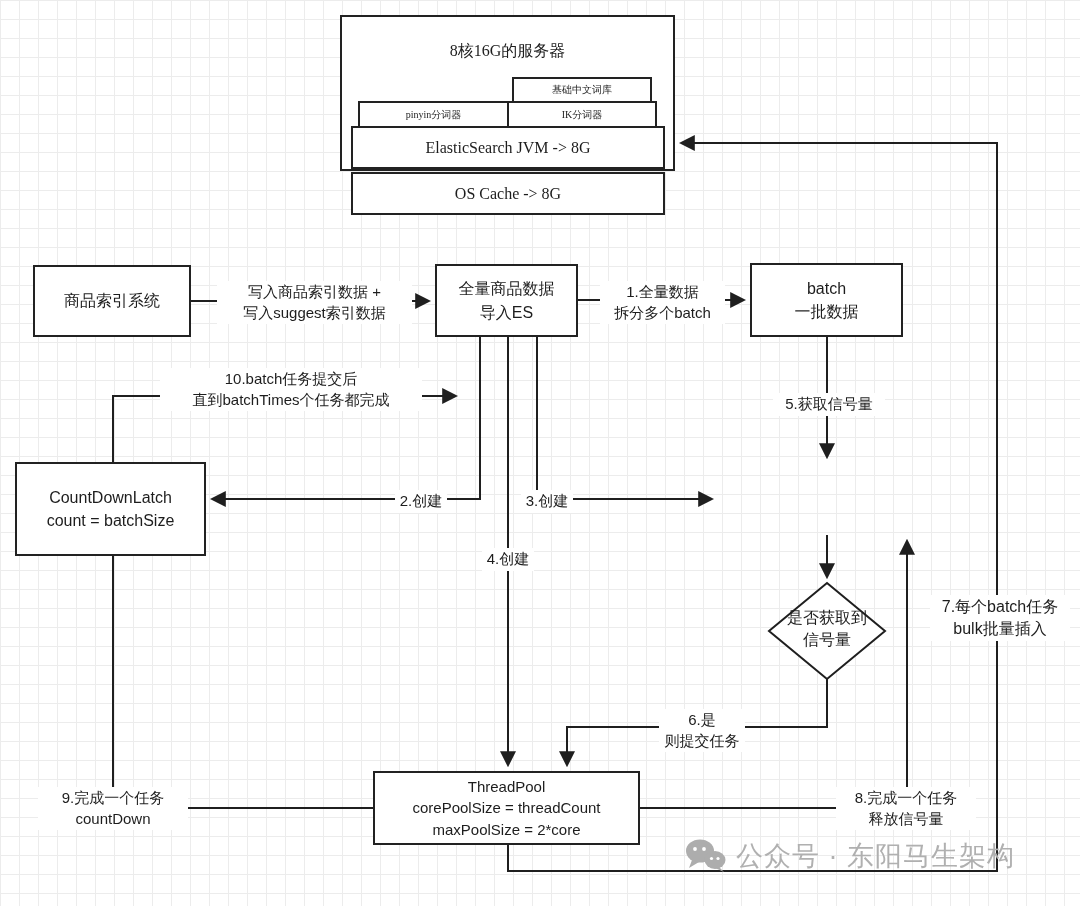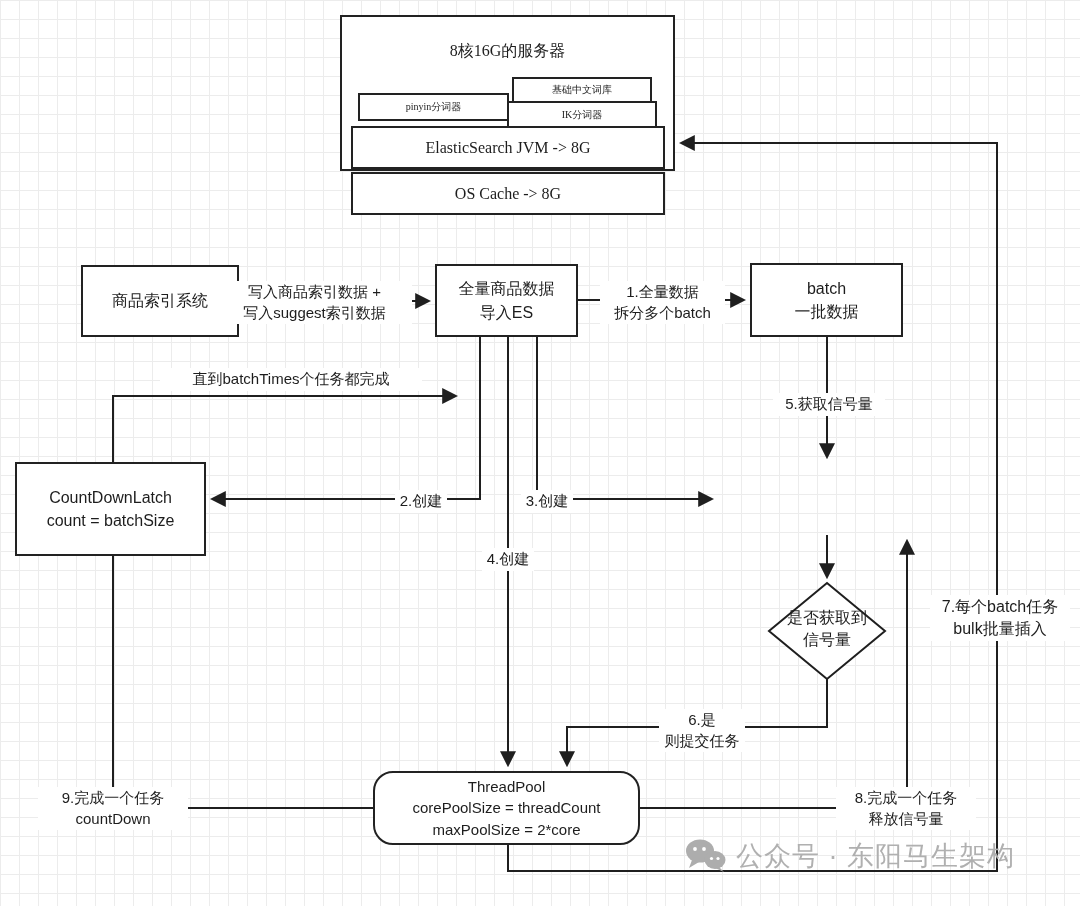--- a/index.html
+++ b/index.html
@@ -58,35 +58,35 @@
       <polyline points="373,808 113,808 113,542" marker-end="url(#arrow)"></polyline>
       <polygon points="827,583 885,631 827,679 769,631" fill="#ffffff"></polygon>
     </g>
   </svg>
 
   <div class="node" style="left:340px;top:15px;width:335px;height:156px;justify-content:flex-start;font-family:Liberation Serif, serif;">
     <div class="server-title">8核16G的服务器</div>
     <div class="inner-box" style="left:170px;top:60px;width:140px;height:27px;">
       <span>基础中文词库</span>
     </div>
-    <div class="inner-box" style="left:16px;top:76px;width:151px;height:28px;">
+    <div class="inner-box" style="left:16px;top:84px;width:151px;height:28px;">
       <span>pinyin分词器</span>
     </div>
     <div class="inner-box" style="left:165px;top:84px;width:150px;height:28px;">
       <span>IK分词器</span>
     </div>
     <div class="inner-box" style="left:9px;top:109px;width:314px;height:43px;font-size:16px;">
       <span>ElasticSearch JVM -&gt; 8G</span>
     </div>
     <div class="inner-box" style="left:9px;top:155px;width:314px;height:43px;font-size:16px;">
       <span>OS Cache -&gt; 8G</span>
     </div>
   </div>
 
-  <div class="node" style="left:33px;top:265px;width:158px;height:72px;margin-left:48px;">
+  <div class="node" style="left:33px;top:265px;width:158px;height:72px;">
     <div>商品索引系统</div>
   </div>
 
   <div class="node" style="left:435px;top:264px;width:143px;height:73px;text-align:right;">
     <div>全量商品数据</div>
     <div>导入ES</div>
   </div>
 
   <div class="node" style="left:750px;top:263px;width:153px;height:74px;">
     <div>batch</div>
@@ -97,37 +97,38 @@
     <div>CountDownLatch</div>
     <div>count = batchSize</div>
   </div>
 
 
   <div class="diamond-label" style="left:769px;top:607px;width:116px;">
     <div>是否获取到</div>
     <div>信号量</div>
   </div>
 
-  <div class="node" style="left:373px;top:771px;width:267px;height:74px;font-size:15px;line-height:1.42;border-radius:20px;">
+  <div class="node" style="left:373px;top:771px;width:267px;height:74px;font-size:15px;line-height:1.42;">
     <div>ThreadPool</div>
     <div>corePoolSize = threadCount</div>
     <div>maxPoolSize = 2*core</div>
   </div>
 
   <div class="edge-label" style="left:217px;top:281px;width:195px;">
     <div>写入商品索引数据 +</div>
     <div>写入suggest索引数据</div>
   </div>
 
   <div class="edge-label" style="left:600px;top:281px;width:125px;">
     <div>1.全量数据</div>
     <div>拆分多个batch</div>
   </div>
 
   <div class="edge-label" style="left:160px;top:368px;width:262px;">
+    <div>10.batch任务提交后</div>
     <div>直到batchTimes个任务都完成</div>
   </div>
 
   <div class="edge-label" style="left:395px;top:490px;width:52px;">2.创建</div>
 
   <div class="edge-label" style="left:521px;top:490px;width:52px;">3.创建</div>
 
   <div class="edge-label" style="left:482px;top:548px;width:52px;">4.创建</div>
 
   <div class="edge-label" style="left:773px;top:393px;width:112px;">5.获取信号量</div>

